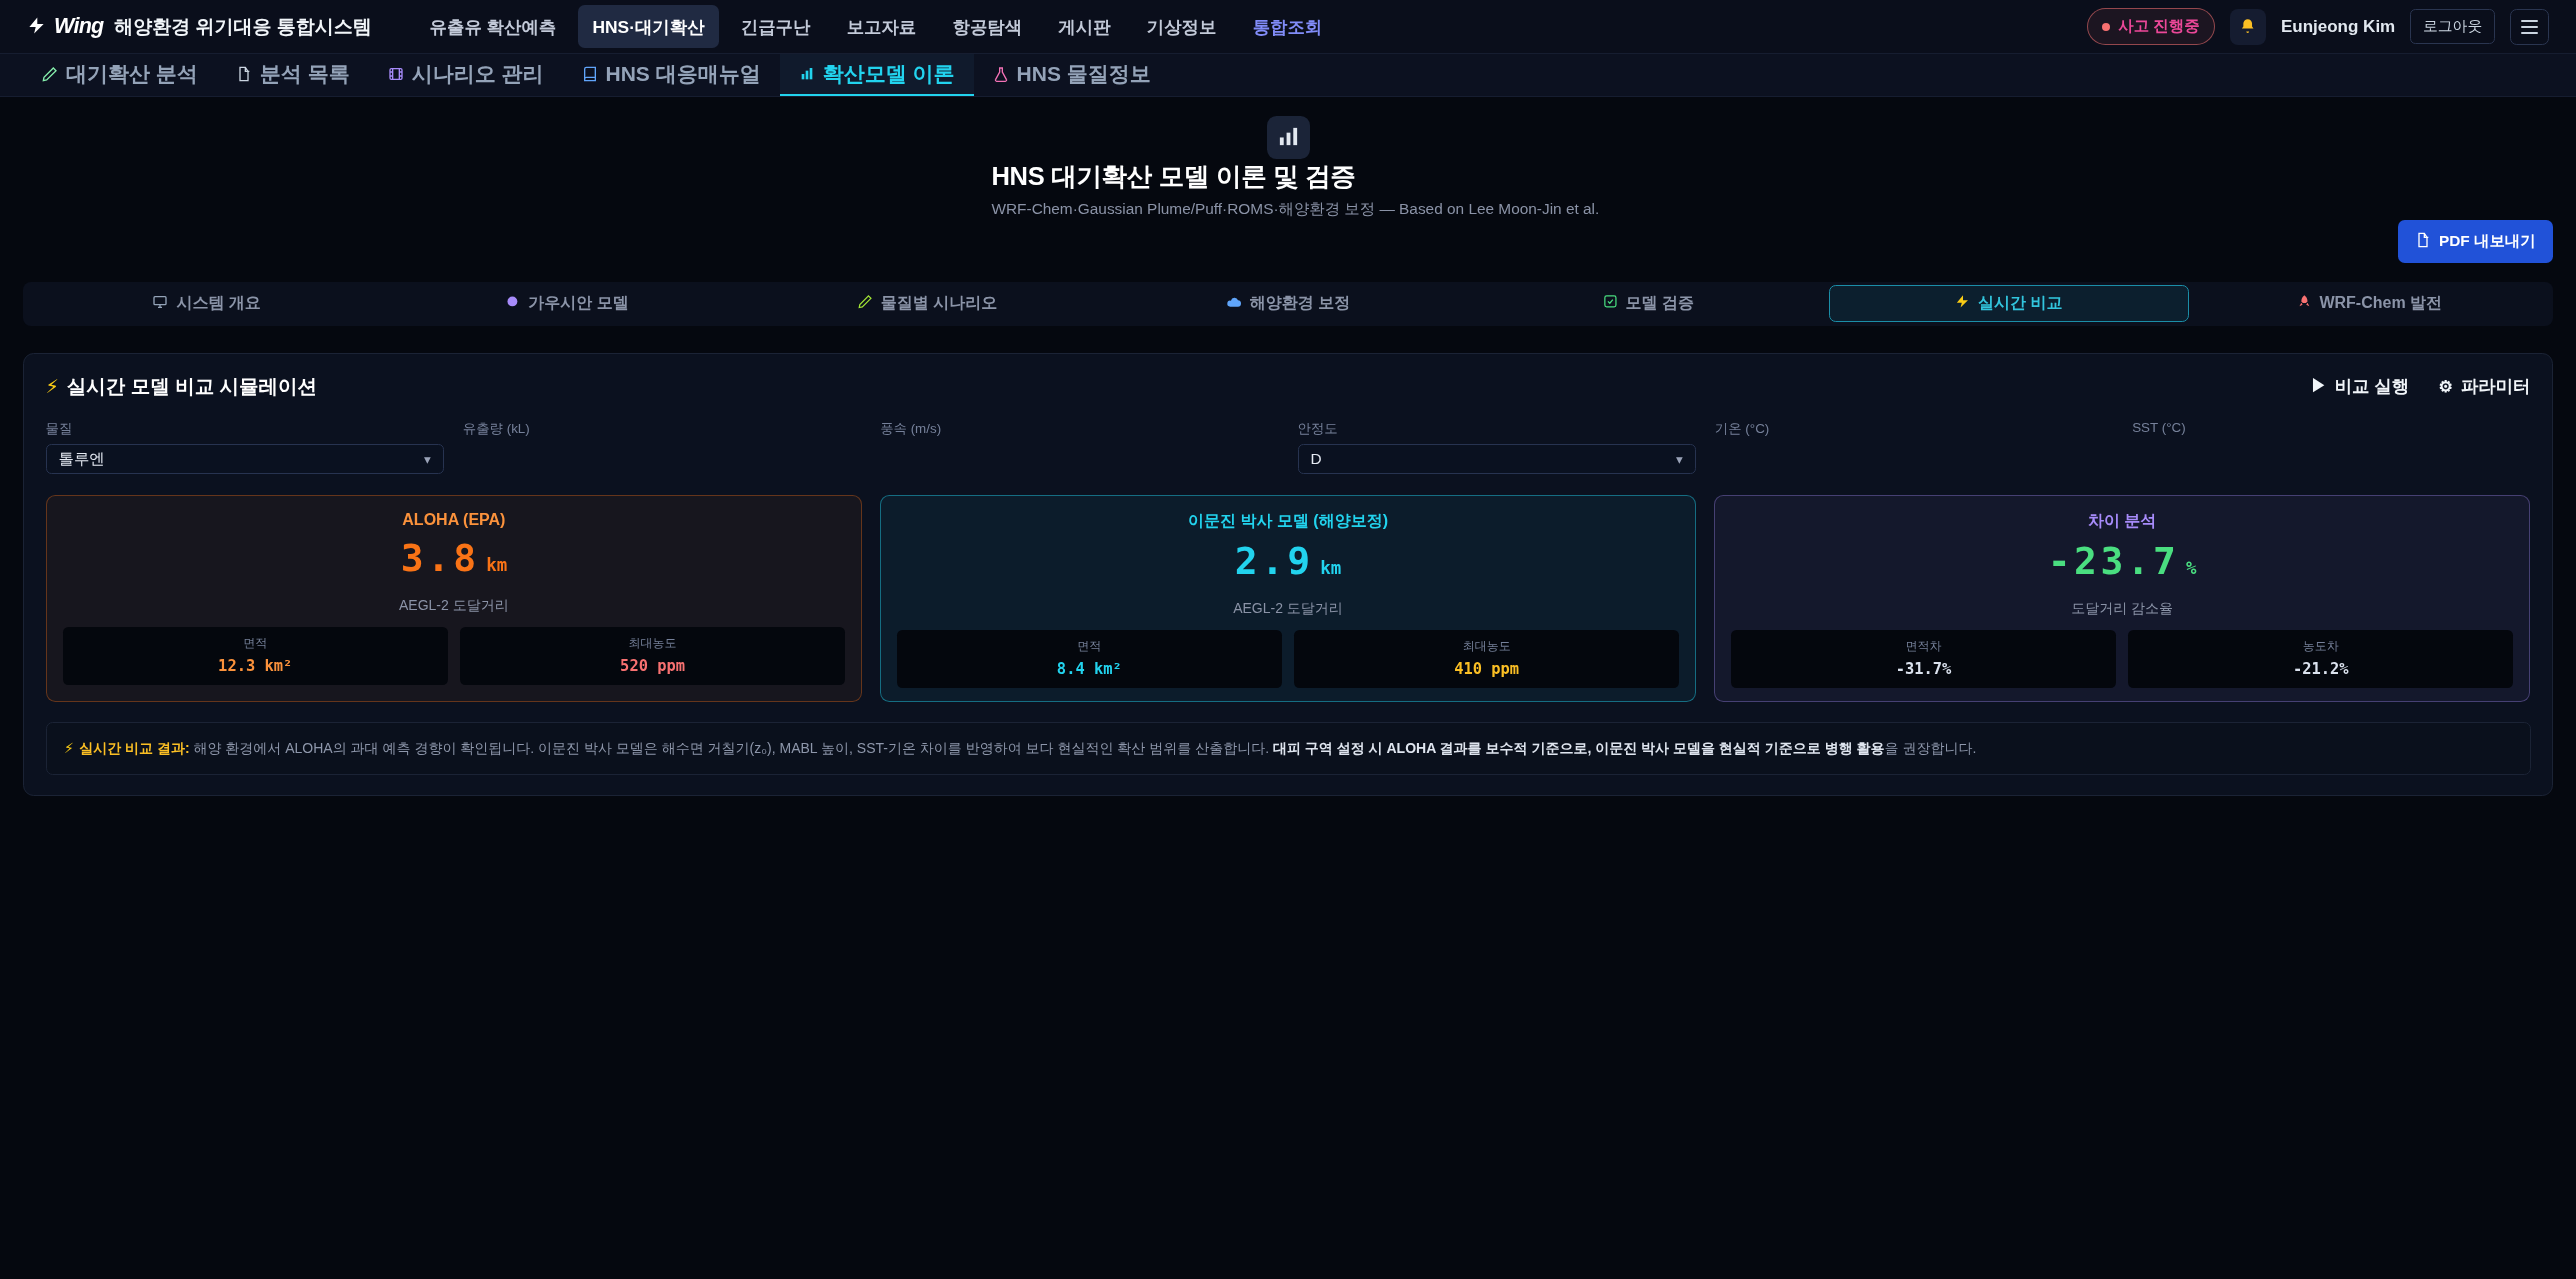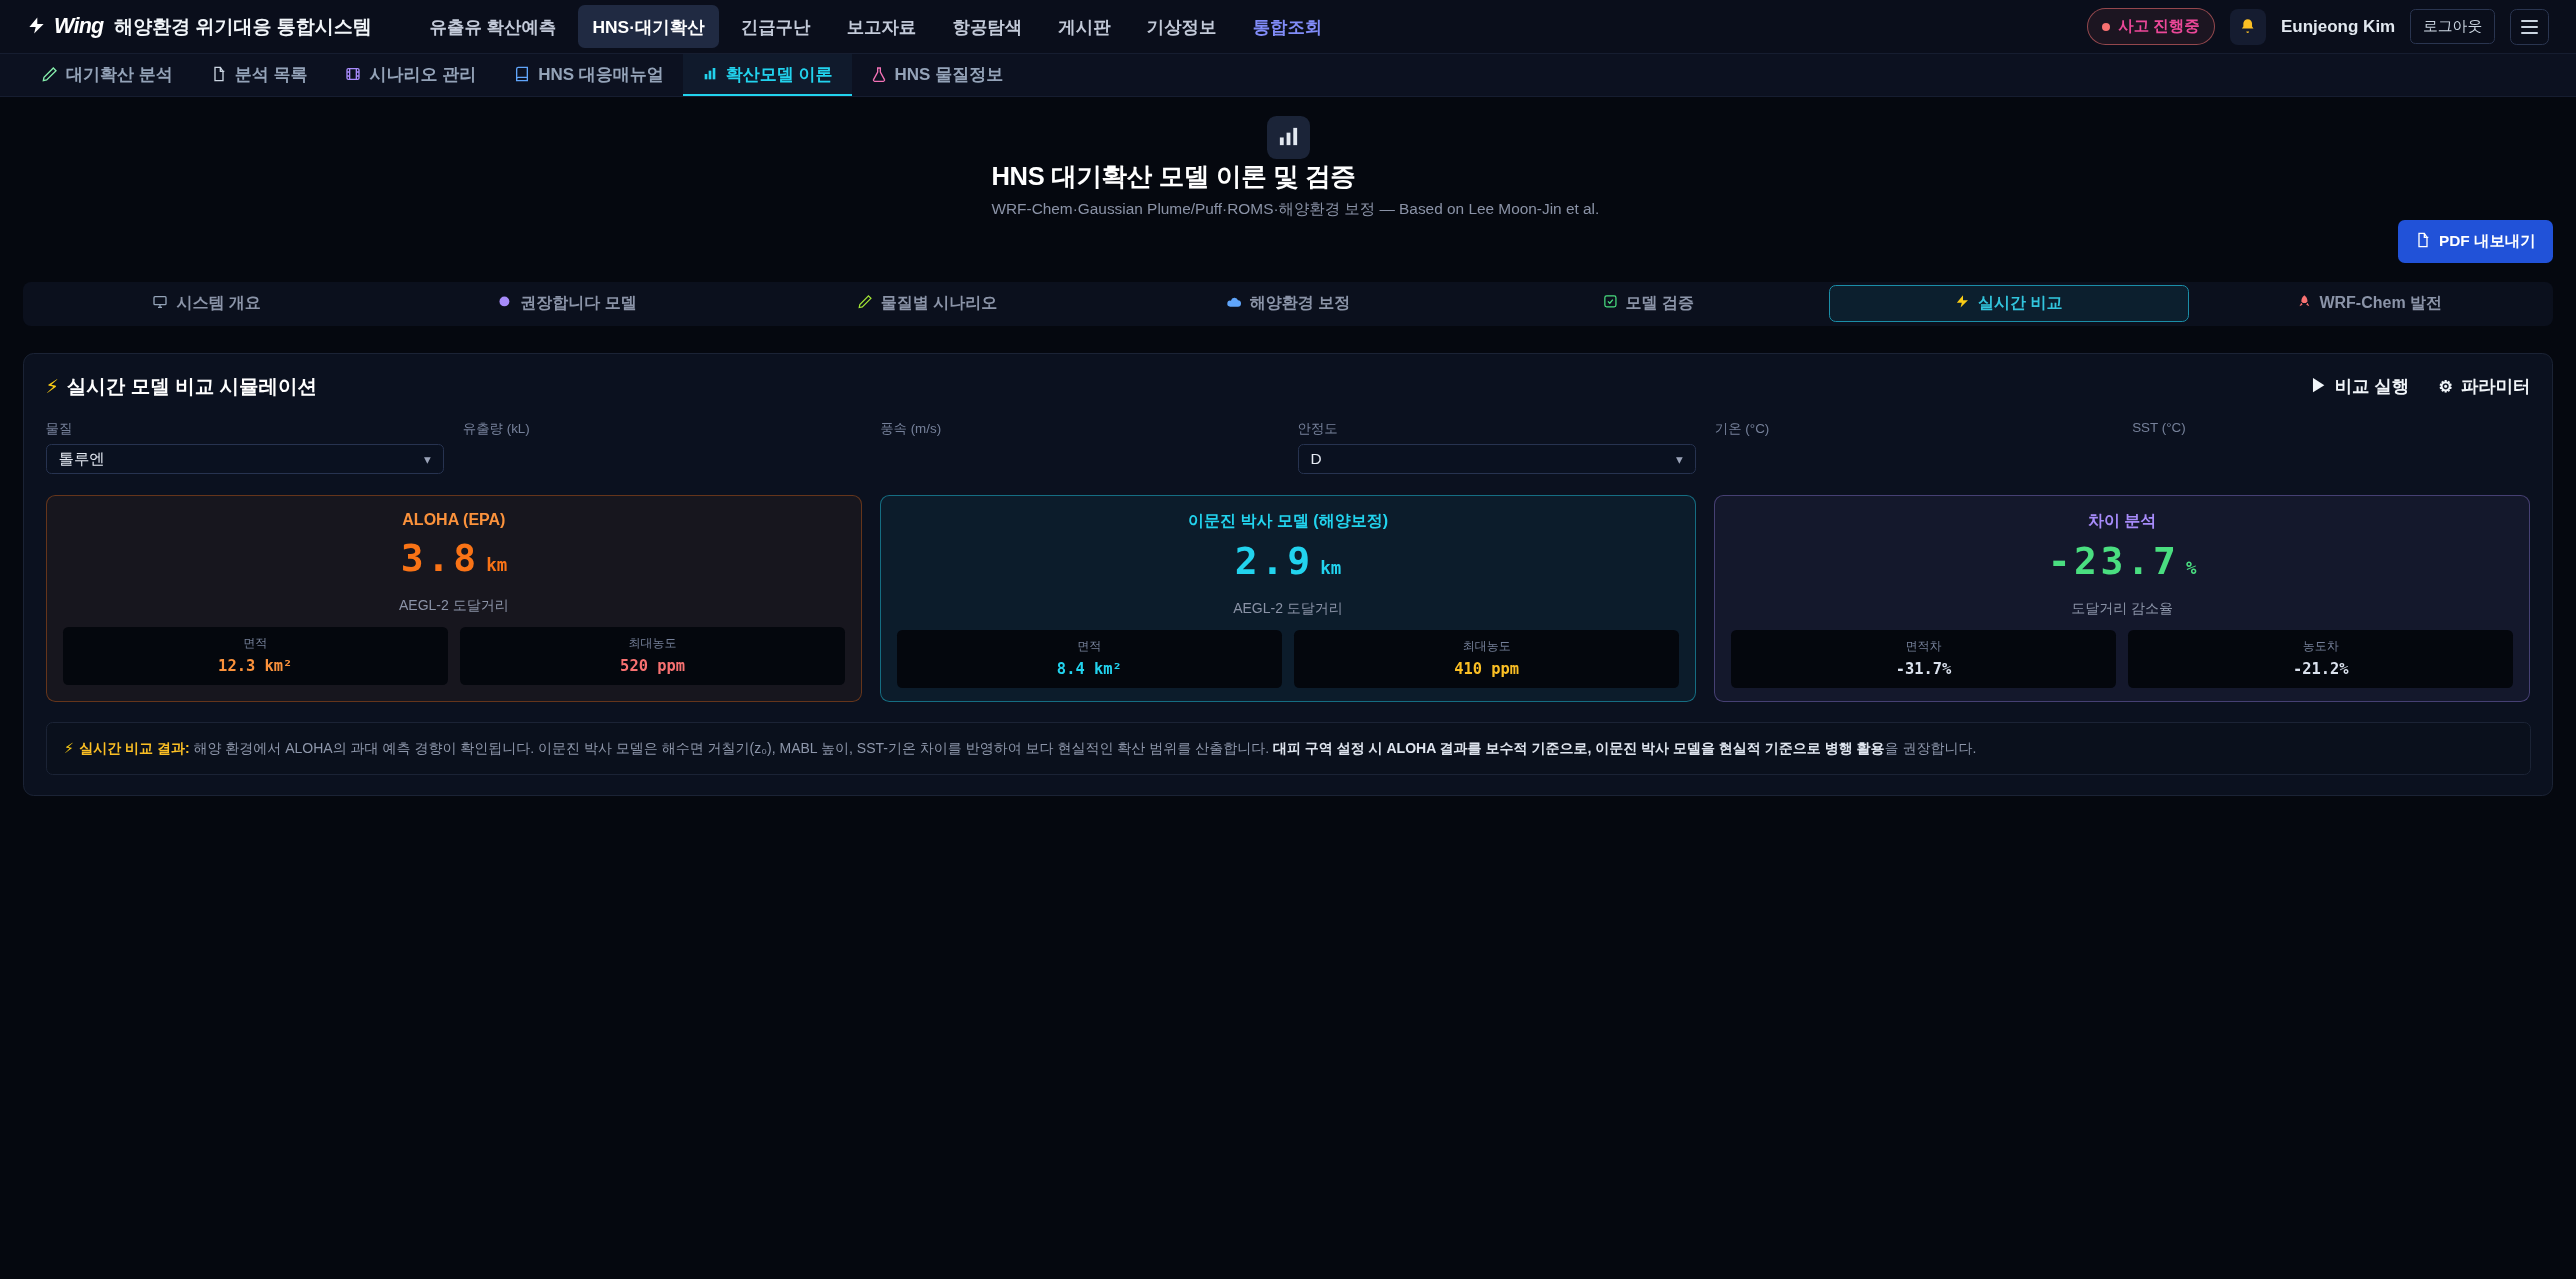--- a/index.html
+++ b/index.html
@@ -48,21 +48,21 @@
     display:flex; flex-direction:column; align-items:center; justify-content:center; gap:4px; cursor:pointer;
   }
   .menu-btn span { width:17.4px; height:2px; background:#cbd5e1; border-radius:1.3px; }
 
   
   .subnav {
     height:43px; background:#0c1120; border-bottom:0.7px solid #161d30;
     display:flex; align-items:stretch; padding:0 23px;
   }
   .subtab {
-    display:flex; align-items:center; gap:8px; padding:0 19px; font-size:17px; font-weight:600;
+    display:flex; align-items:center; gap:8px; padding:0 19px; font-size:21px; font-weight:600;
     color:#94a3b8; background:transparent; border:none; border-bottom:2.7px solid transparent; cursor:pointer;
   }
   .subtab .icn { display:flex; }
   .subtab.active { color:#22d3ee; background:#101a2c; border-bottom-color:#22d3ee; }
   .ic-pencil { color:#86efac; } .ic-doc { color:#cbd5e1; } .ic-film { color:#a78bfa; }
   .ic-book { color:#60a5fa; } .ic-chart { color:#22d3ee; } .ic-flask { color:#f472b6; }
 
   
   .page-header { display:flex; align-items:center; margin:19px 23px 0;flex-direction:column; }
   .ph-iconbox {
@@ -289,21 +289,21 @@
         </svg>
     </span>
     <span>시스템 개요</span>
   </button>
   <button class="stab">
     <span class="si-purple">
       <svg width="14.8" height="14.8" viewBox="0 0 24 24" fill="currentColor">
           <circle cx="12" cy="12" r="8"></circle>
         </svg>
     </span>
-    <span>권장합니다 모델</span>
+    <span>가우시안 모델</span>
   </button>
   <button class="stab">
     <span class="si-lime">
       <svg width="14.8" height="14.8" viewBox="0 0 24 24" fill="none" stroke="currentColor" stroke-width="2">
           <path d="M17 3l4 4L7 21l-5 1 1-5z"></path>
         </svg>
     </span>
     <span>물질별 시나리오</span>
   </button>
   <button class="stab">

